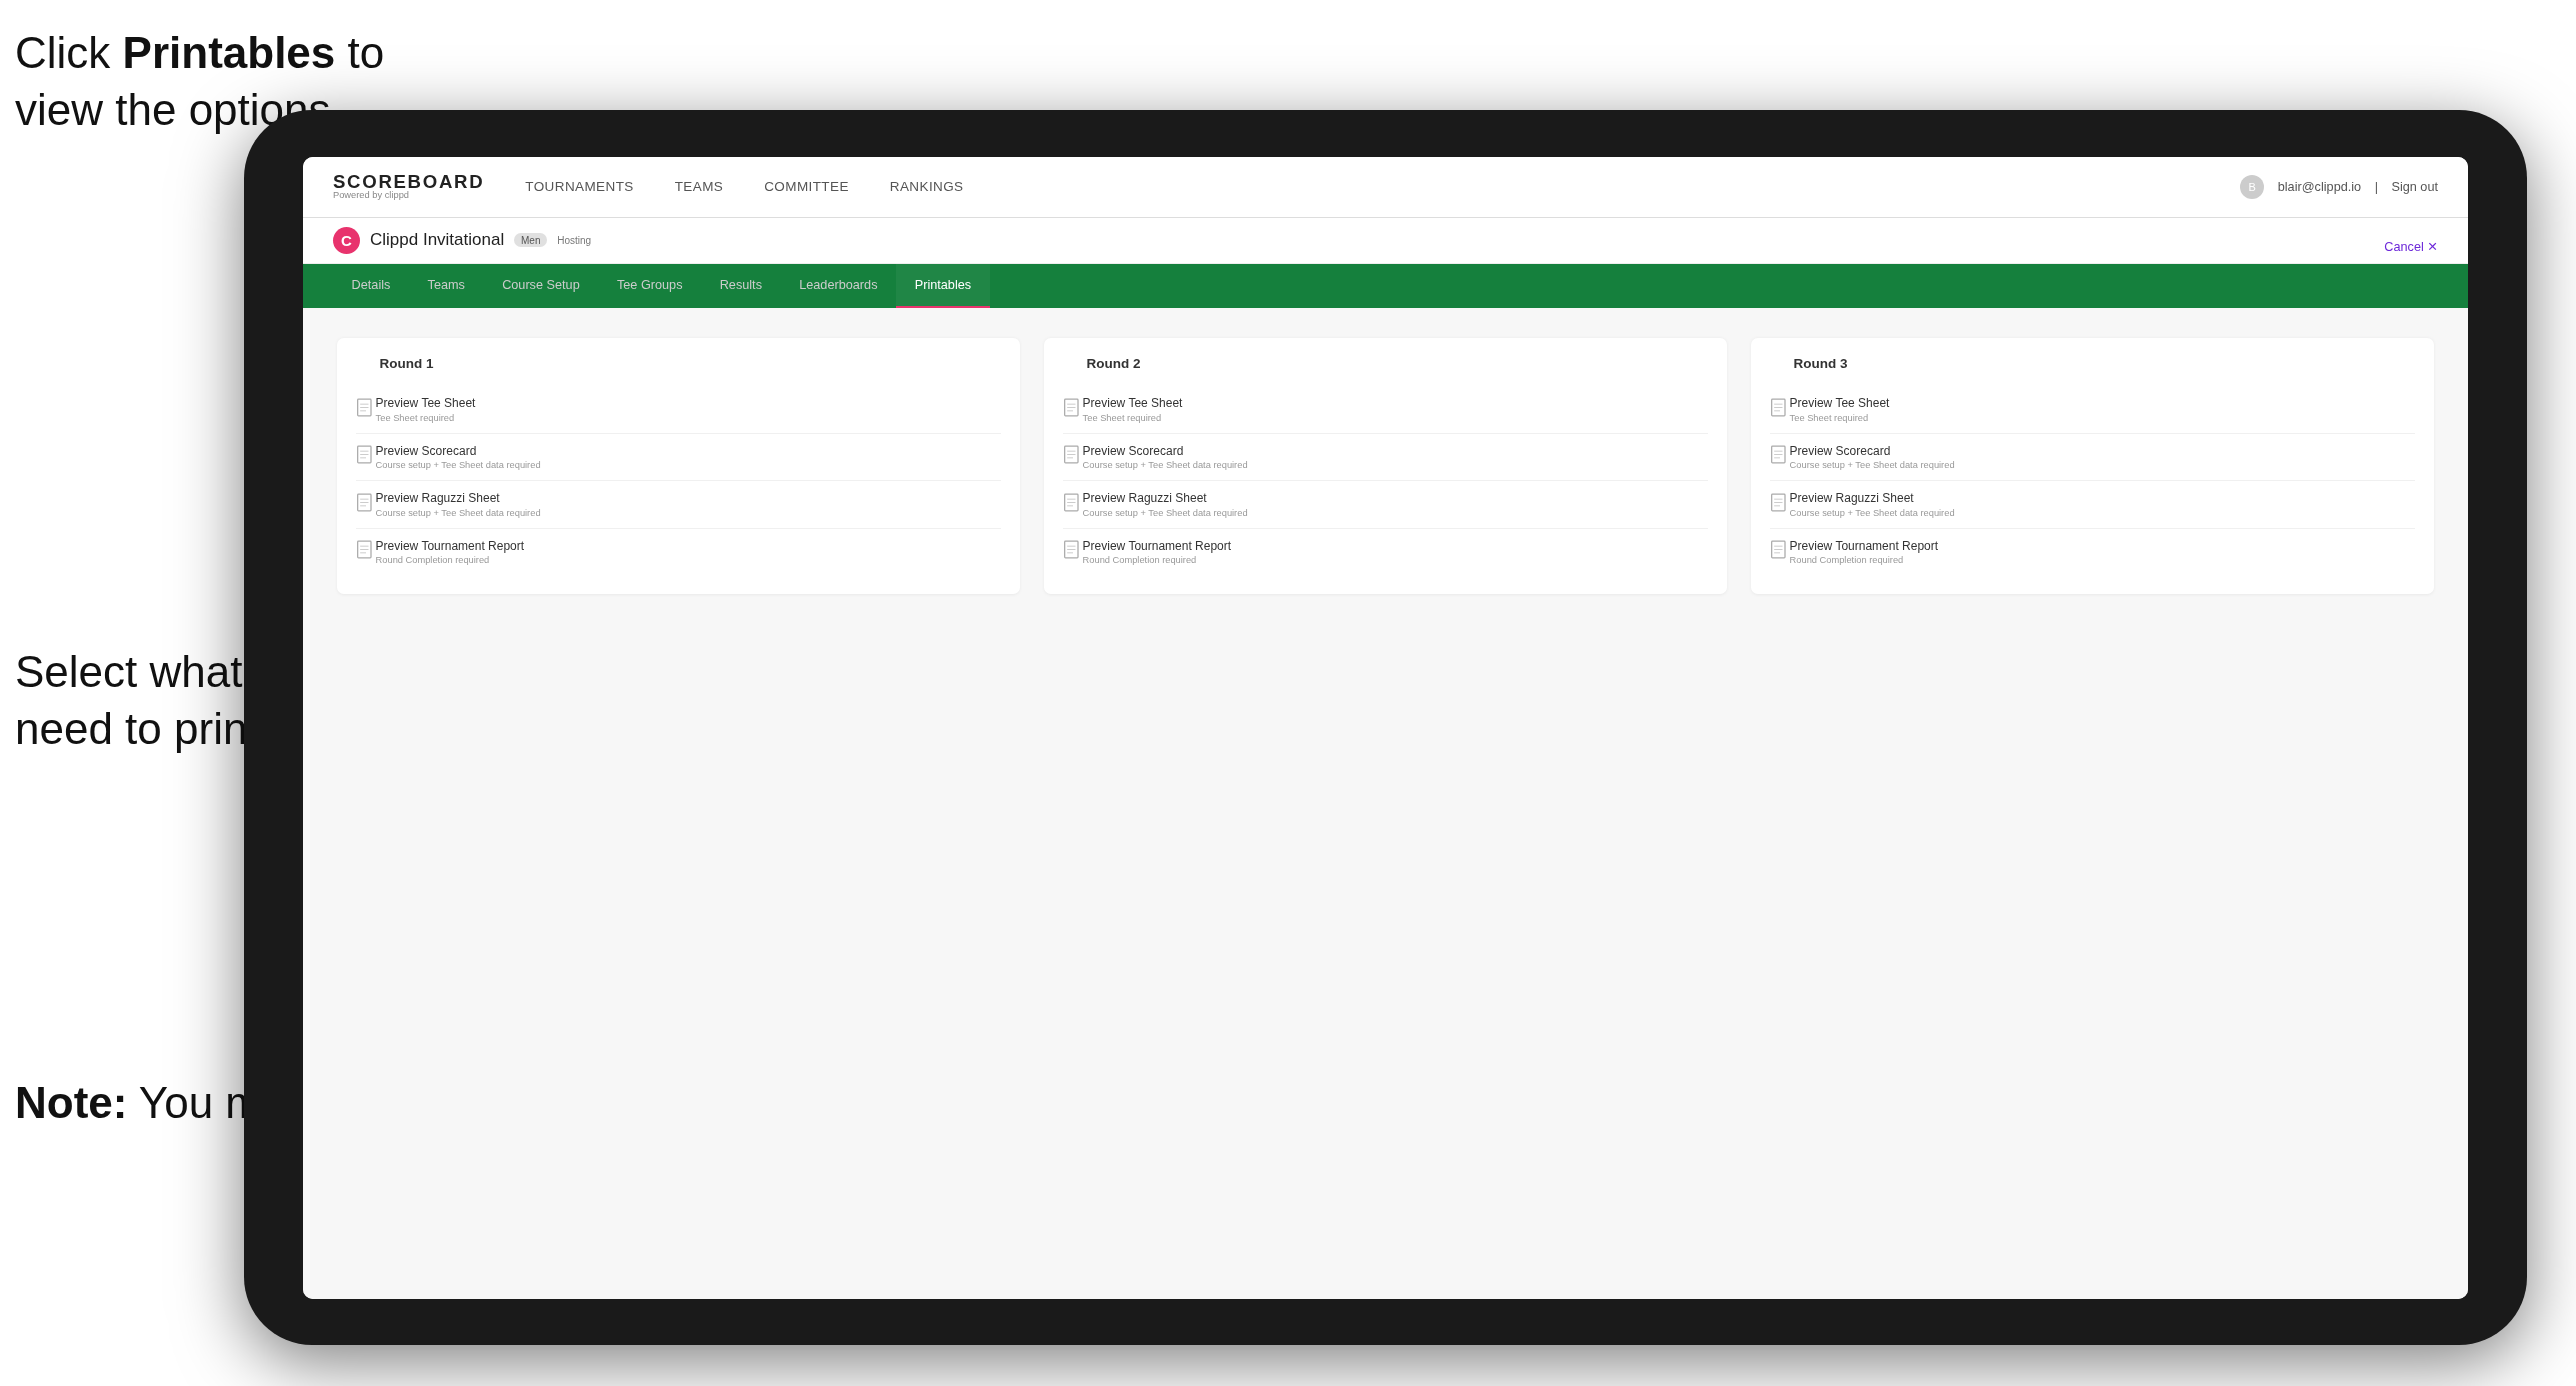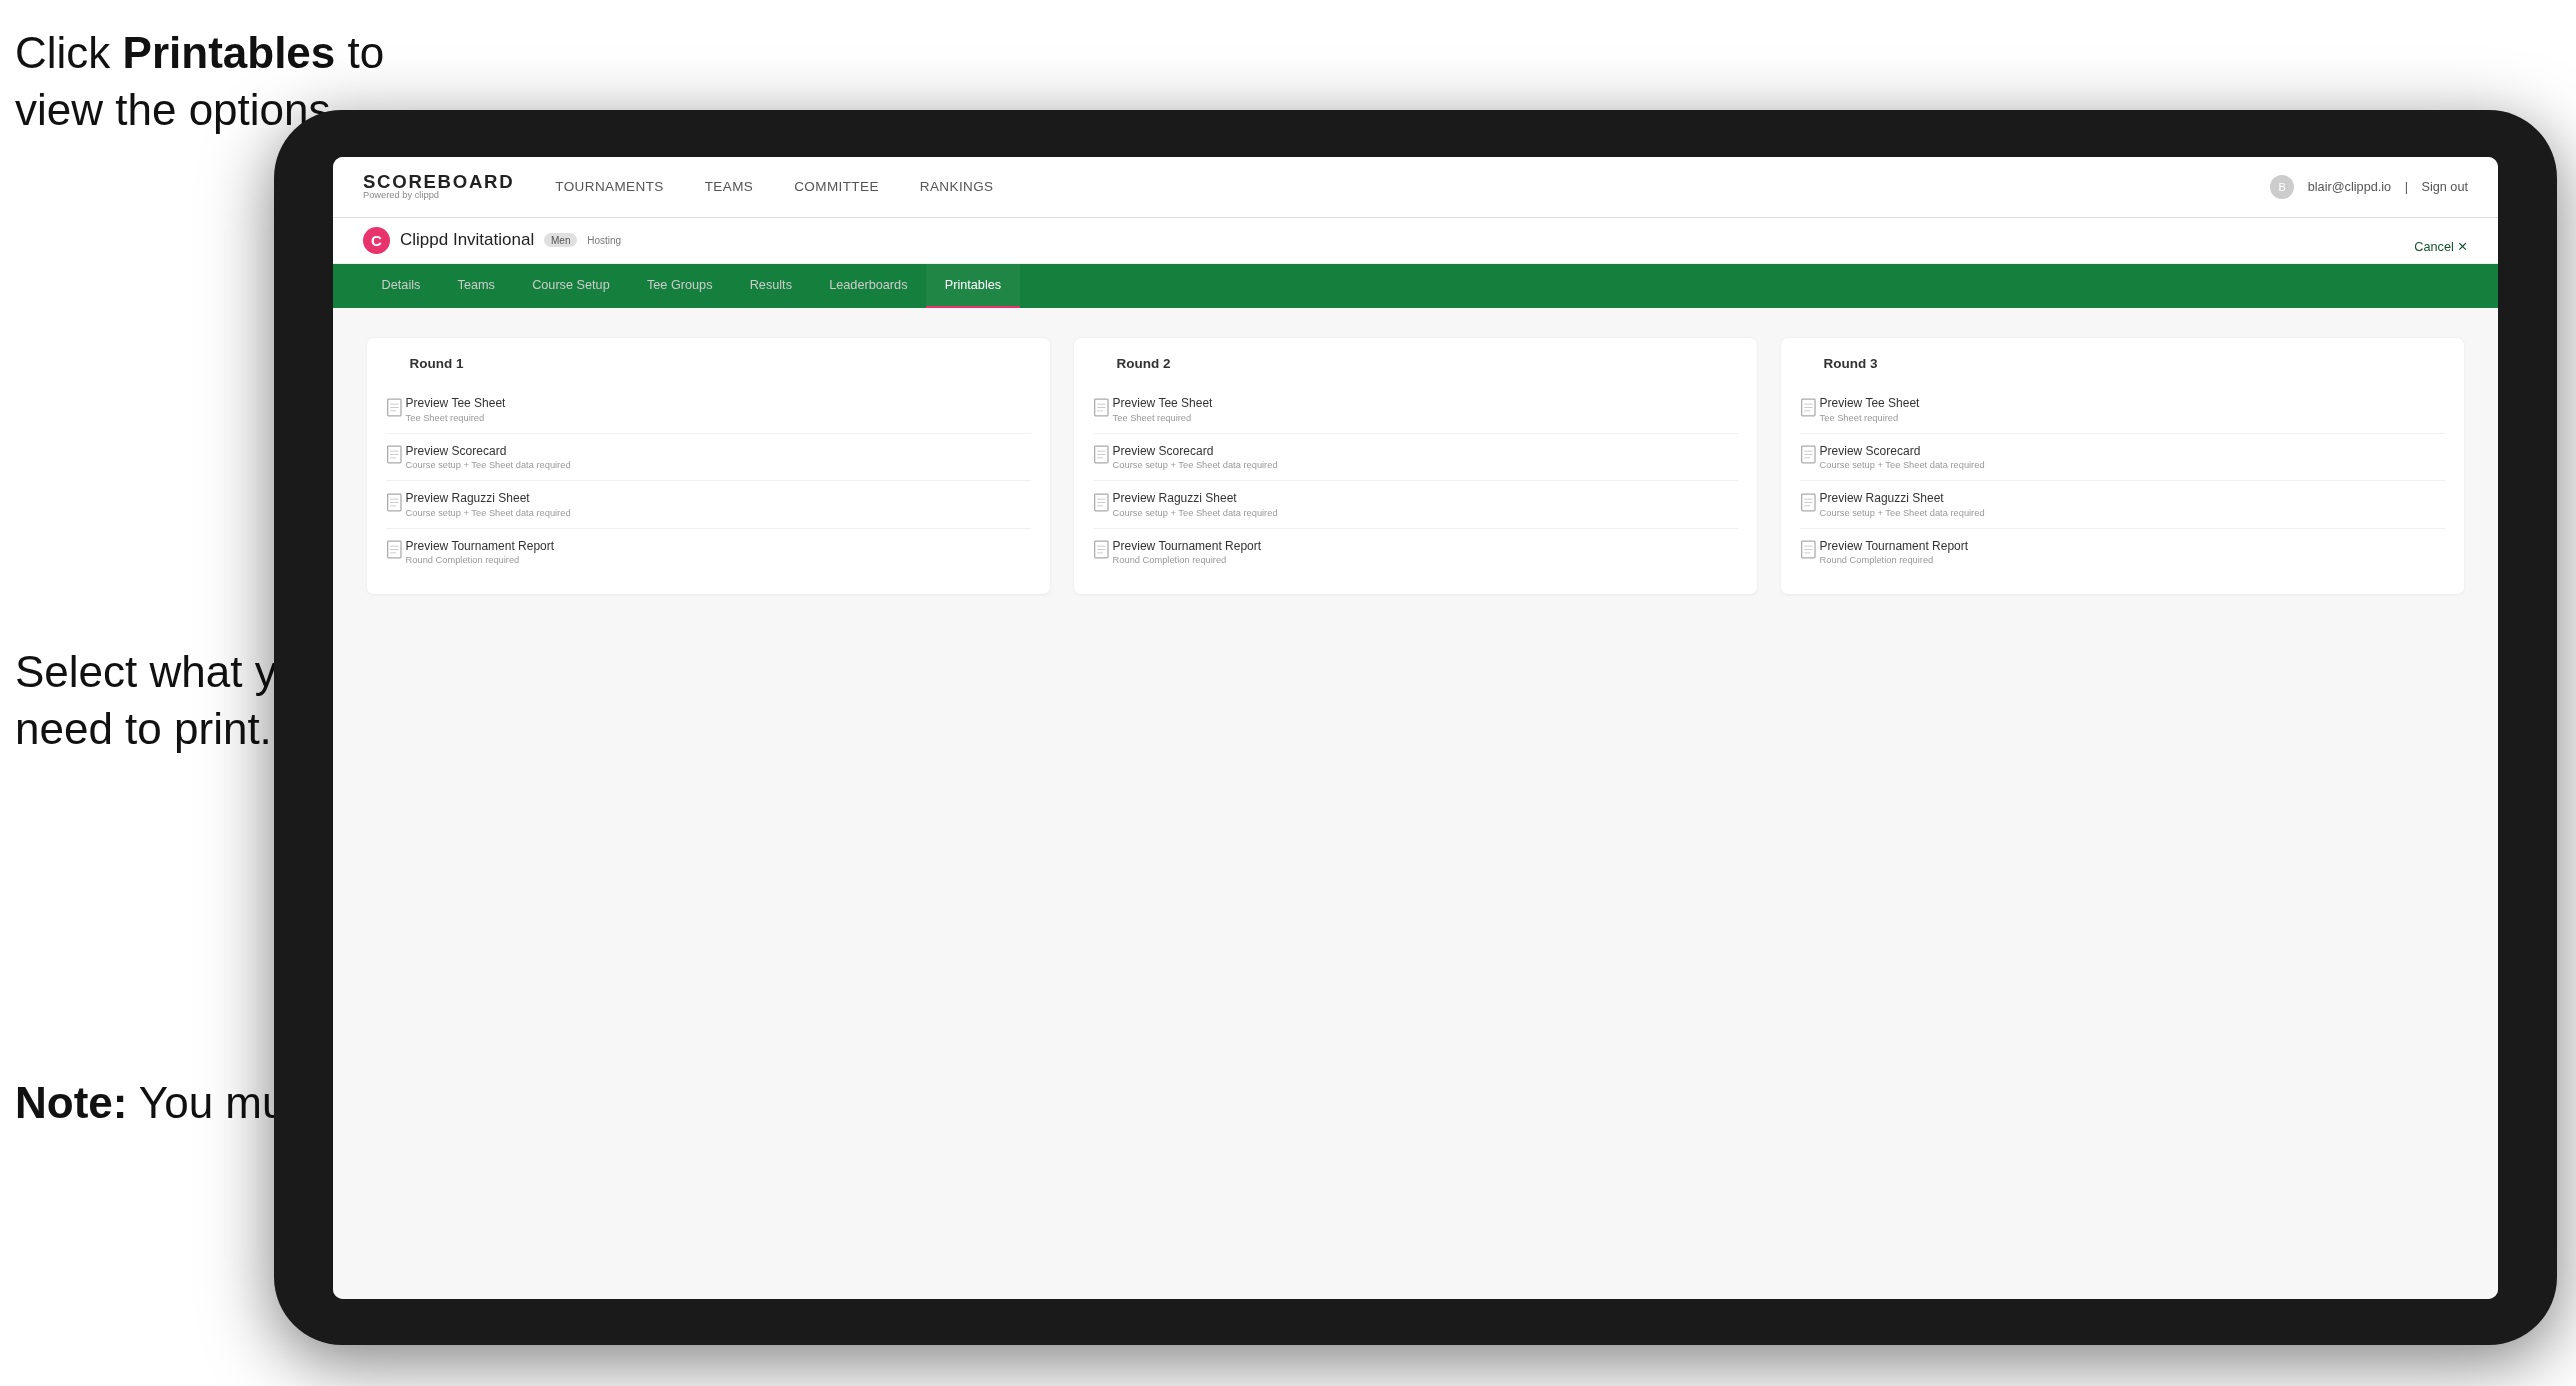--- a/index.html
+++ b/index.html
@@ -37,21 +37,21 @@
     
     .arrow-svg {
       position: absolute;
       pointer-events: none;
     }
 
     
     .tablet-frame {
       position: absolute;
       top: 110px;
-      left: 274px;
+      left: 244px;
       width: 2283px;
       height: 1235px;
       background: #1a1a1a;
       border-radius: 68px;
       box-shadow: 0 17px 68px rgba(0,0,0,0.5);
       display: flex;
       align-items: center;
       justify-content: center;
     }
 
@@ -174,21 +174,21 @@
       font-size: 10px;
       padding: 1.7px 6.8px;
       border-radius: 7px;
     }
     .hosting-badge {
       font-size: 10px;
       color: #777;
     }
     .cancel-btn {
       font-size: 12.7px;
-      color: #14532d;
+      color: #6d28d9;
       cursor: pointer;
       margin-top: 13px;
     }
 
     
     .sub-nav {
       background: #15803d;
       padding: 0 30px;
       height: 44px;
       display: flex;

